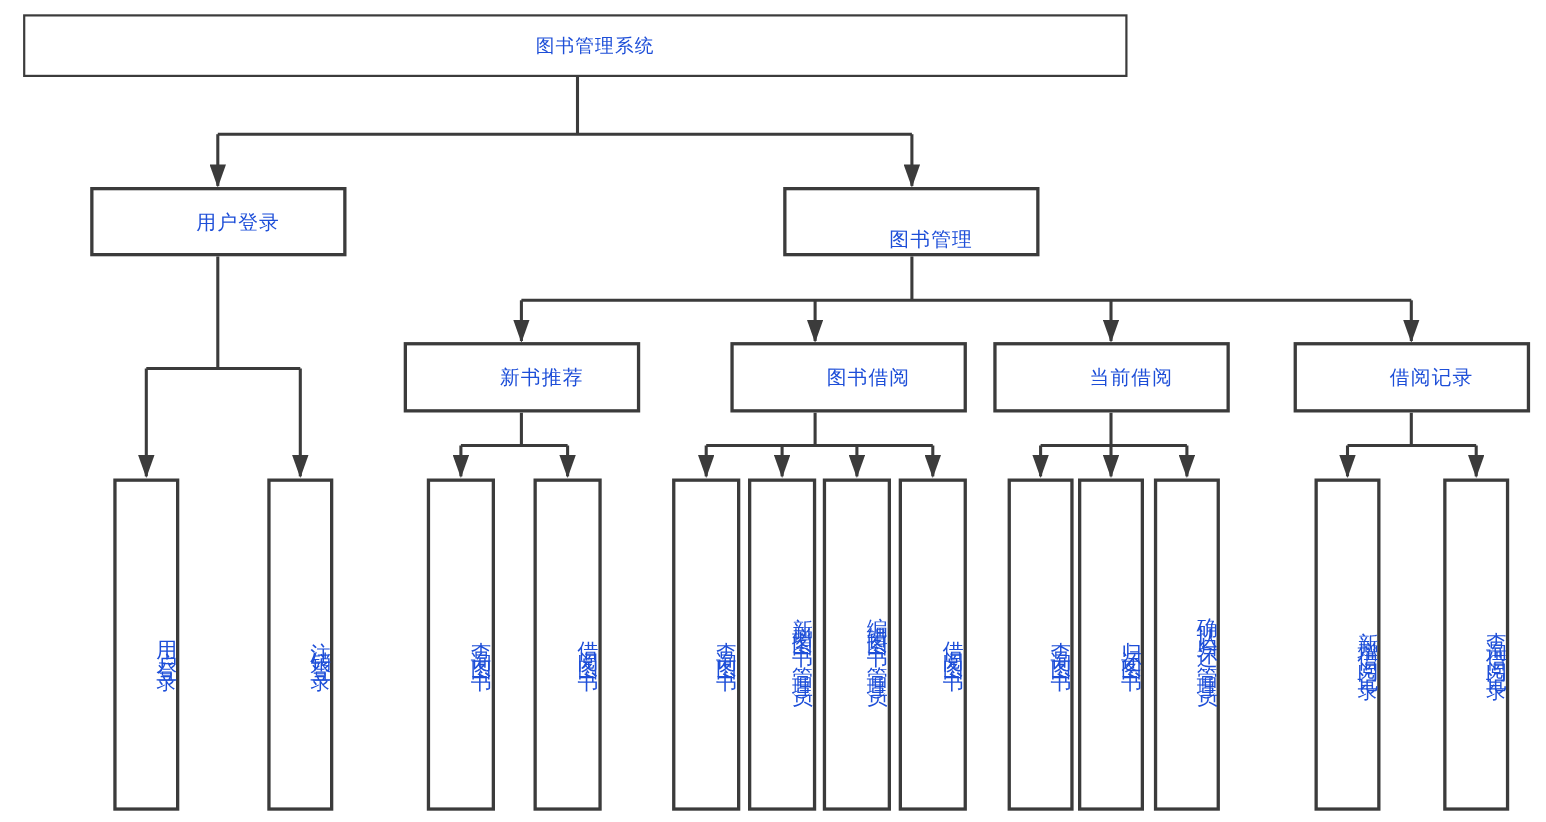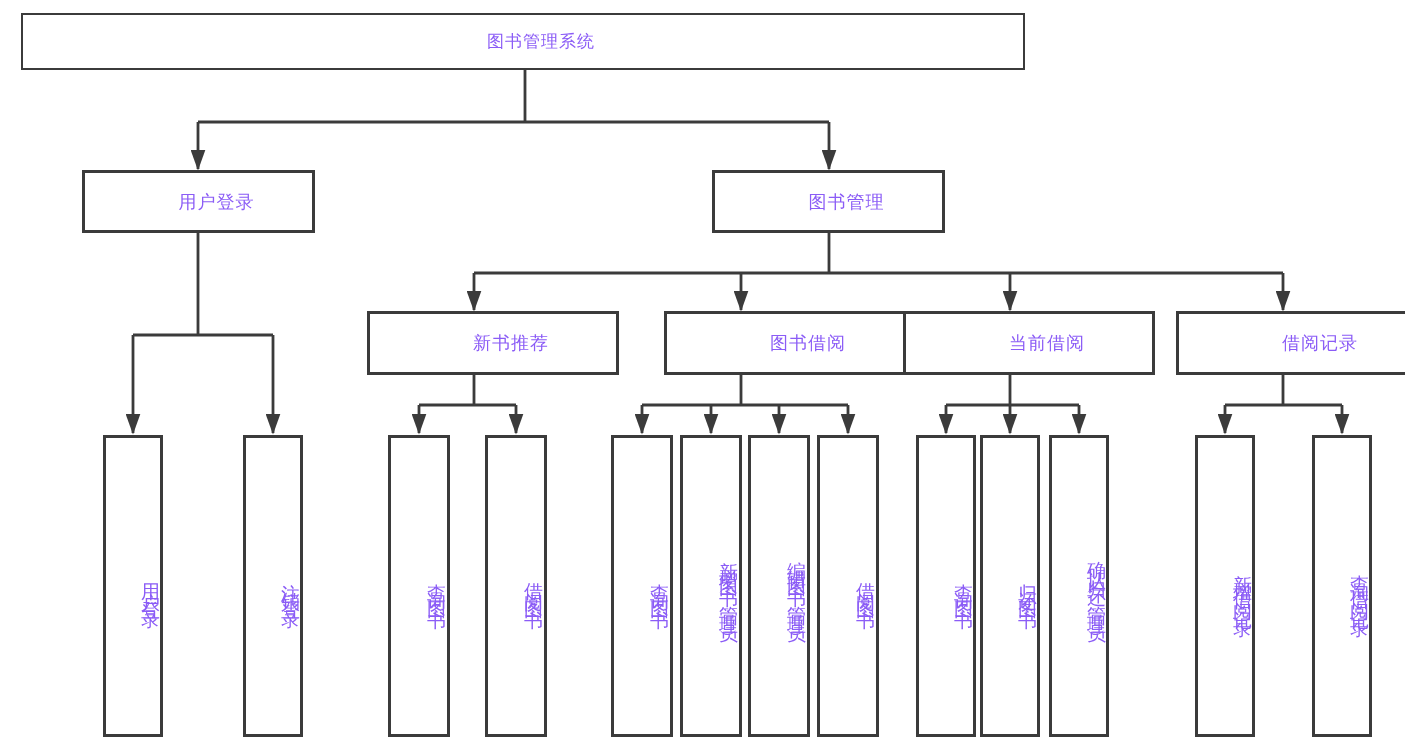--- a/index.html
+++ b/index.html
@@ -27,36 +27,36 @@
     fill: none;
   }
   .node {
     position: absolute;
     box-sizing: border-box;
     background: #ffffff;
     border: 3px solid #3b3b3b;
     display: flex;
     align-items: center;
     justify-content: center;
-    color: #8b5cf6;
+    color: #1d4ed8;
     padding-left: 36px;
   }
   .node.root {
     left: 21px; top: 13px; width: 1004px; height: 57px;
     border-width: 2px;
     font-size: 17px;
     letter-spacing: 1px;
   }
   .node.hbox {
     height: 63px;
     font-size: 18px;
     letter-spacing: 1px;
   }
   .node.l2 { top: 170px; width: 233px; }
-  .node.l3 { top: 311px; width: 252px; height: 64px; }
+  .node.l3 { top: 311px; width: 215px; height: 64px; }
   .node.vbox {
     top: 435px;
     height: 302px;
     font-size: 19px;
   }
   .node.vbox .vtext {
     writing-mode: vertical-rl;
     text-orientation: mixed;
     letter-spacing: 9px;
     line-height: 1;
@@ -119,21 +119,21 @@
     <line class="ln" x1="1342" y1="405" x2="1342" y2="433" marker-end="url(#arw)"></line>
   </svg>
 
   <div class="node root">
     <span>图书管理系统</span>
   </div>
 
   <div class="node hbox l2" style="left:82px;">
     <span>用户登录</span>
   </div>
-  <div class="node hbox l2" style="left:712px;">
+  <div class="node hbox l2" style="left:712px;align-items:flex-end;">
     <span>图书管理</span>
   </div>
 
   <div class="node hbox l3" style="left:367px;">
     <span>新书推荐</span>
   </div>
   <div class="node hbox l3" style="left:664px;">
     <span>图书借阅</span>
   </div>
   <div class="node hbox l3" style="left:1176px;">

